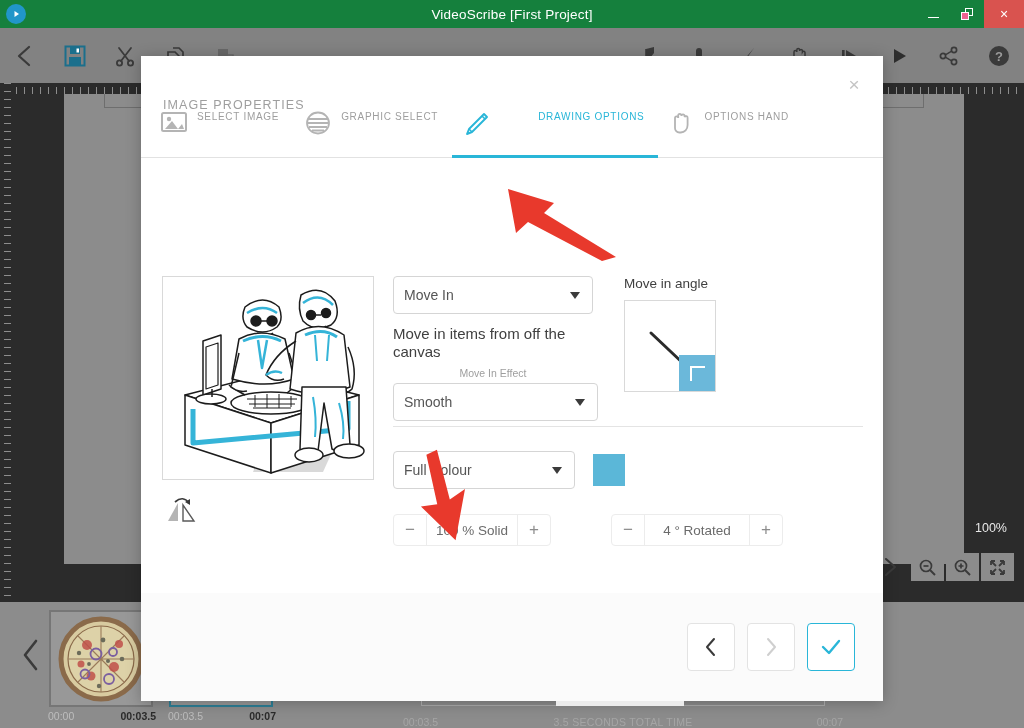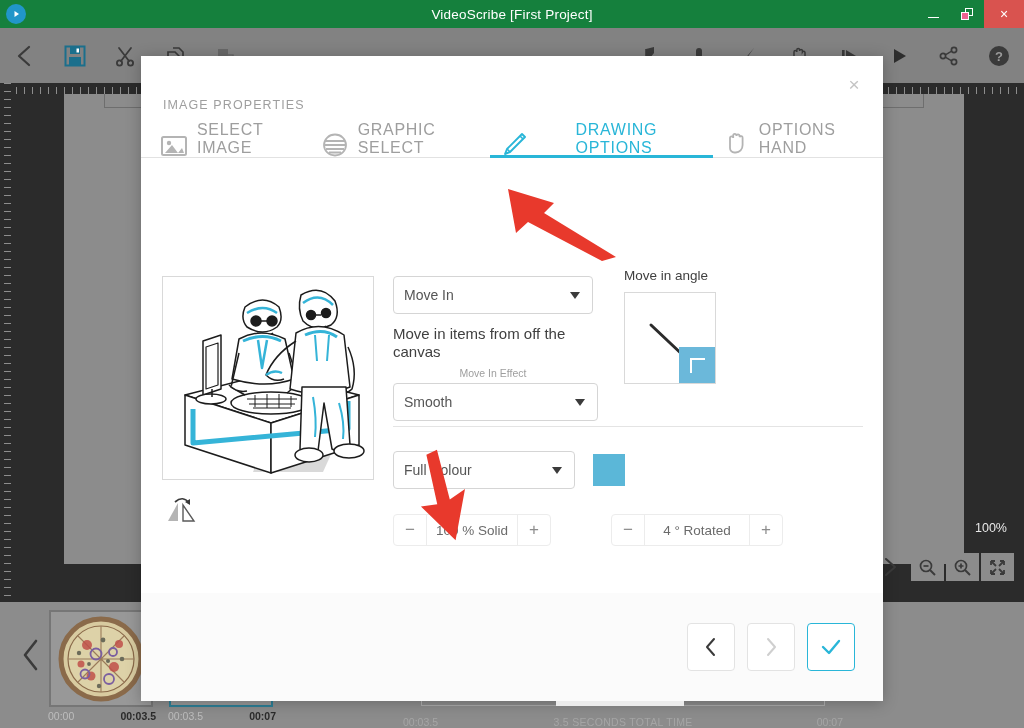--- a/index.html
+++ b/index.html
@@ -154,23 +154,23 @@
     display: flex; align-items: center; justify-content: center;
     color: #c4c4c4; font-size: 19px; font-weight: 300;
   }
 
   .tabs {
     display: flex; align-items: flex-end; height: 46px;
     border-bottom: 1px solid #e2e2e2;
     padding: 0 8px;
   }
   .tab {
-    display: flex; align-items: flex-end; gap: 10px;
+    display: flex; align-items: flex-start; gap: 10px;
     height: 46px; padding: 0 14px 0 12px;
-    color: #9e9e9e; font-size: 16px; letter-spacing: .7px;
+    color: #9e9e9e; font-size: 10px; letter-spacing: .7px;
     position: relative;
   }
   .tab.active { color: #29b6d8; gap: 48px; }
   .tab.active::after {
     content: ""; position: absolute; left: 0; right: 0; bottom: -1px;
     height: 3px; background: #29b6d8;
   }
   .tab-ico { display: flex; align-items: center; }
 
   .modal-body { position: relative; height: 480px; }
@@ -206,21 +206,21 @@
   .desc {
     margin-top: 11px; width: 200px;
     font-size: 15px; color: #3f3f3f; line-height: 18px;
   }
   .sub-label {
     margin-top: 6px; width: 200px; text-align: center;
     font-size: 10.5px; color: #9e9e9e;
   }
   .select.w2 { width: 205px; margin-top: 4px; text-align: center; }
 
-  .angle-col { position: absolute; left: 483px; top: 110px; }
+  .angle-col { position: absolute; left: 483px; top: 118px; }
   .angle-label { font-size: 13.5px; color: #3f3f3f; }
   .angle-box {
     margin-top: 9px; width: 92px; height: 92px;
     border: 1px solid #d9d9d9; background: #fff;
     position: relative; overflow: hidden;
   }
   .angle-corner {
     position: absolute; right: 0; bottom: 0;
     width: 36px; height: 36px; background: #6bb8da;
   }

